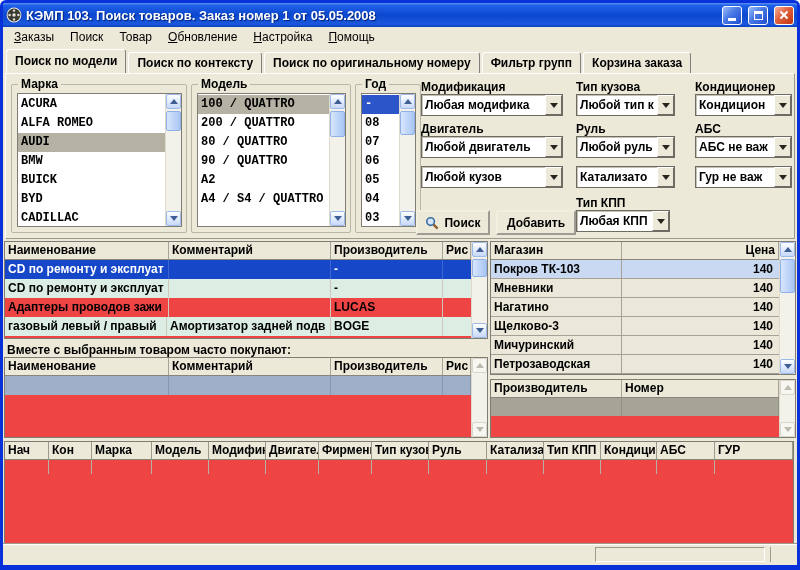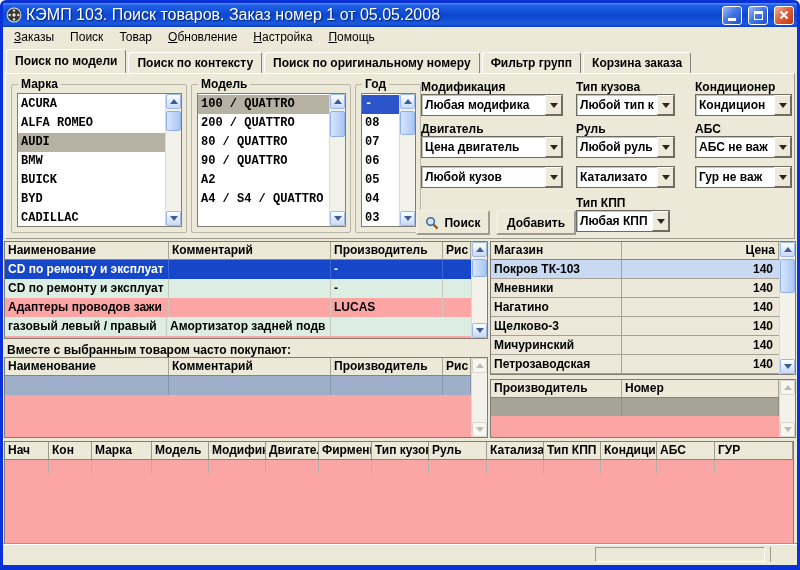--- a/index.html
+++ b/index.html
@@ -3,21 +3,21 @@
 <meta charset="utf-8">
 <style>
   * { margin:0; padding:0; box-sizing:border-box; }
   html,body { width:800px; height:570px; font-family:"Liberation Sans",sans-serif; background:#fff; }
   .window { position:relative; width:800px; height:570px; background:#ECE9D8;
             border:3px solid #0831D9; border-bottom-width:5px; border-radius:6px 6px 0 0; overflow:hidden; }
 
   
   .titlebar { position:absolute; left:0; right:0; top:0; height:24px; display:flex; align-items:center; gap:4px;
               padding:0 3px; background:linear-gradient(180deg,#5A92F2 0%,#2060E8 10%,#0B48CF 50%,#1C58DC 88%,#0A40C0 100%); }
-  .title-text { flex:1; color:#fff; font-weight:normal; font-size:16px; white-space:nowrap; overflow:hidden;
+  .title-text { flex:1; color:#fff; font-weight:bold; font-size:13px; white-space:nowrap; overflow:hidden;
                 text-shadow:1px 1px 1px #00227A; }
   .tbb { width:20px; height:19px; margin-left:2px; border:1px solid #fff; border-radius:3px; display:flex;
          align-items:center; justify-content:center; }
   .tbb.minb,.tbb.maxb { background:linear-gradient(135deg,#9CBCF6 0%,#4878E4 45%,#1E4FD0 100%); }
   .tbb.closeb { background:linear-gradient(135deg,#F4B09A 0%,#E0603C 45%,#C0350F 100%); }
   .g-min { width:8px; height:3px; background:#fff; margin-top:8px; }
   .g-max { width:9px; height:9px; border:1px solid #fff; border-top-width:3px; }
   .g-close { position:relative; width:10px; height:10px; }
   .g-close::before,.g-close::after { content:""; position:absolute; left:4px; top:0; width:2px; height:10px; background:#fff; }
   .g-close::before { transform:rotate(45deg);} .g-close::after { transform:rotate(-45deg);}
@@ -83,21 +83,21 @@
   .rowc-l { top:100px; } .rowc-c { top:92px; }
   .rowd-l { top:122px; }.rowd-c { top:136px; }
   .rowd-c.c3 { width:94px; }
 
   .pbtn { position:absolute; height:25px; background:#ECE9D8; border:2px outset #F2EFDF; font-weight:bold;
           font-size:12px; display:flex; align-items:center; justify-content:center; gap:5px; }
   #btn-search { left:410px; top:136px; width:74px; }
   #btn-add   { left:490px; top:136px; width:80px; }
 
   
-  .datatable { position:absolute; background:#fca5a5; border:1px solid #7E7C73; display:flex; font-size:12px; font-weight:bold; }
+  .datatable { position:absolute; background:#ef4444; border:1px solid #7E7C73; display:flex; font-size:12px; font-weight:bold; }
   .t-main { flex:1; display:flex; flex-direction:column; overflow:hidden; }
   .thead { display:flex; height:18px; flex:none; background:#ECE9D8; border-bottom:1px solid #88867C; }
   .th { padding:1px 3px; border-right:1px solid #A8A598; white-space:nowrap; overflow:hidden; }
   .tbody { flex:1; overflow:hidden; }
   .tr { display:flex; height:19px; line-height:18px; }
   .td { padding:0 3px; border-right:1px solid #CCC9BC; white-space:nowrap; overflow:hidden; }
 
   #results { left:1px; top:238px; width:484px; height:98px; }
   .rw0{width:164px;} .rw1{width:162px;} .rw2{width:112px;} .rw3{flex:1;}
   .row-sel { background:#1547C8; color:#fff; } .row-sel .td { border-right-color:#3E66D2; }
@@ -261,21 +261,21 @@
 
     <div class="flabel c1 rowa-l">Модификация</div>
     <div class="combo c1 rowa-c">
       <span class="combo-text">Любая модифика</span>
       <span class="combo-btn">
           <span class="arr-dn"></span>
         </span>
     </div>
     <div class="flabel c1 rowb-l">Двигатель</div>
     <div class="combo c1 rowb-c">
-      <span class="combo-text">Цена двигатель</span>
+      <span class="combo-text">Любой двигатель</span>
       <span class="combo-btn">
           <span class="arr-dn"></span>
         </span>
     </div>
     <div class="flabel c1 rowc-l">Кузов</div>
     <div class="combo c1 rowc-c">
       <span class="combo-text">Любой кузов</span>
       <span class="combo-btn">
           <span class="arr-dn"></span>
         </span>
@@ -367,20 +367,21 @@
         </div>
         <div class="tr">
           <div class="td rw0">Адаптеры проводов зажи</div>
           <div class="td rw1"></div>
           <div class="td rw2">LUCAS</div>
           <div class="td rw3"></div>
         </div>
         <div class="tr row-grn">
           <div class="td rw1">газовый  левый / правый</div>
           <div class="td rw0">Амортизатор задней подв</div>
+          <div class="td rw2">BOGE</div>
           <div class="td rw3"></div>
         </div>
       </div>
     </div>
     <div class="vscroll">
       <div class="sb-btn">
           <span class="tri-up"></span>
         </div>
       <div class="sb-track">
           <div class="sb-thumb" style="top:2px;height:18px;"></div>

